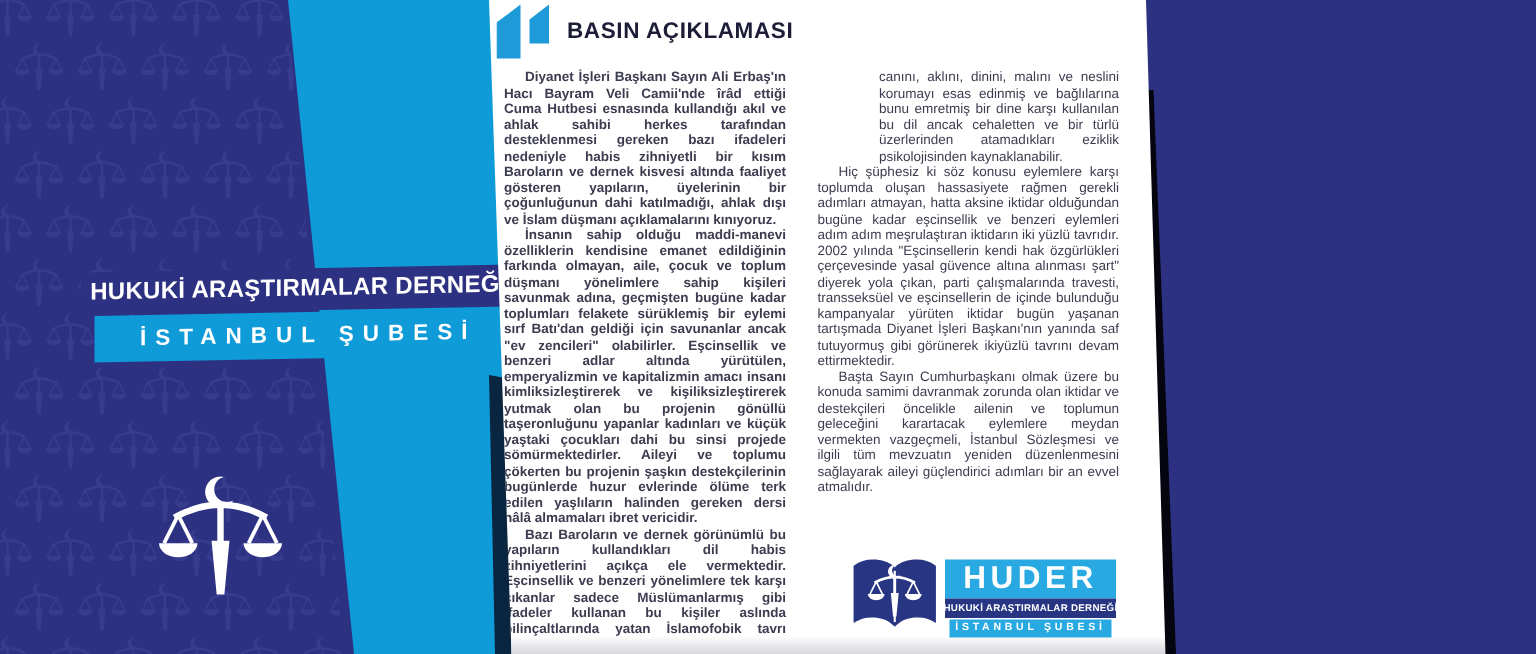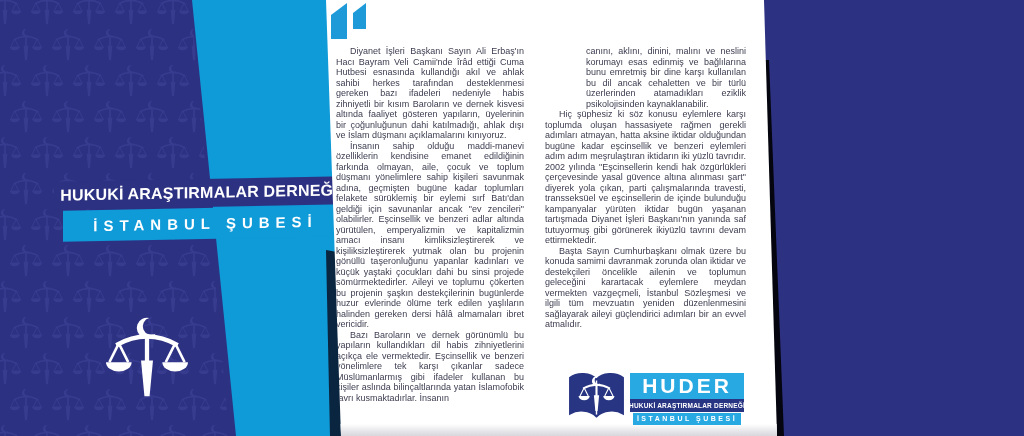--- a/index.html
+++ b/index.html
@@ -44,21 +44,21 @@
     clip-path:polygon(326px 0,764px 0,777px 100%,341px 100%);
   }
   #page-bottom-edge{position:absolute;left:330px;top:424px;width:450px;height:12px;
     background:linear-gradient(#ffffff,#d6d6dc);}
   #quote-icon{position:absolute;left:331px;top:3px;width:40px;height:38px;}
   #doc-title{
     position:absolute;left:378px;top:12px;margin:0;
     font-size:15px;font-weight:bold;letter-spacing:.4px;color:#1d1d38;
   }
   .col{position:absolute;top:46px;font-size:9px;line-height:10.5px;color:#3c3c50;}
-  #col1{left:336px;width:188px;}
+  #col1{left:336px;width:188px;font-weight:bold;}
   #col2{left:545px;width:201px;}
   .col p{margin:0;text-align:justify;text-indent:14px;}
   .col p.cont{text-indent:0;margin-left:41px;}
   
   #logo{position:absolute;left:566px;top:371px;width:182px;height:55px;display:flex;align-items:center;}
   #logo-icon{width:61px;height:53px;flex:0 0 auto;}
   #logo-text{margin-left:3px;width:114px;}
   #logo-acronym{
     background:#29a9e2;color:#fff;font-weight:bold;font-size:21px;letter-spacing:3px;
     height:26px;display:flex;align-items:center;justify-content:center;
@@ -419,20 +419,21 @@
 <div class="layer" id="shadow-right"></div>
 <div class="layer" id="shadow-left"></div>
 
 <div class="layer" id="page">
 
   <svg id="quote-icon" viewBox="0 0 40 38">
     <polygon points="0,12 16,0 16,36 0,36" fill="#1f9ad8"></polygon>
     <polygon points="22,10 35,0 35,26 22,26" fill="#1f9ad8"></polygon>
   </svg>
 
+  <h1 id="doc-title">BASIN AÇIKLAMASI</h1>
 
   <div class="col" id="col1">
     <p>Diyanet İşleri Başkanı Sayın Ali Erbaş'ın Hacı Bayram Veli Camii'nde îrâd ettiği Cuma Hutbesi esnasında kullandığı akıl ve ahlak sahibi herkes tarafından desteklenmesi gereken bazı ifadeleri nedeniyle habis zihniyetli bir kısım Baroların ve dernek kisvesi altında faaliyet gösteren yapıların, üyelerinin bir çoğunluğunun dahi katılmadığı, ahlak dışı ve İslam düşmanı açıklamalarını kınıyoruz.</p>
     <p>İnsanın sahip olduğu maddi-manevi özelliklerin kendisine emanet edildiğinin farkında olmayan, aile, çocuk ve toplum düşmanı yönelimlere sahip kişileri savunmak adına, geçmişten bugüne kadar toplumları felakete sürüklemiş bir eylemi sırf Batı'dan geldiği için savunanlar ancak "ev zencileri" olabilirler. Eşcinsellik ve benzeri adlar altında yürütülen, emperyalizmin ve kapitalizmin amacı insanı kimliksizleştirerek ve kişiliksizleştirerek yutmak olan bu projenin gönüllü taşeronluğunu yapanlar kadınları ve küçük yaştaki çocukları dahi bu sinsi projede sömürmektedirler. Aileyi ve toplumu çökerten bu projenin şaşkın destekçilerinin bugünlerde huzur evlerinde ölüme terk edilen yaşlıların halinden gereken dersi hâlâ almamaları ibret vericidir.</p>
     <p>Bazı Baroların ve dernek görünümlü bu yapıların kullandıkları dil habis zihniyetlerini açıkça ele vermektedir. Eşcinsellik ve benzeri yönelimlere tek karşı çıkanlar sadece Müslümanlarmış gibi ifadeler kullanan bu kişiler aslında bilinçaltlarında yatan İslamofobik tavrı kusmaktadırlar. İnsanın</p>
   </div>
 
   <div class="col" id="col2">
     <p class="cont">canını, aklını, dinini, malını ve neslini korumayı esas edinmiş ve bağlılarına bunu emretmiş bir dine karşı kullanılan bu dil ancak cehaletten ve bir türlü üzerlerinden atamadıkları eziklik psikolojisinden kaynaklanabilir.</p>
     <p>Hiç şüphesiz ki söz konusu eylemlere karşı toplumda oluşan hassasiyete rağmen gerekli adımları atmayan, hatta aksine iktidar olduğundan bugüne kadar eşcinsellik ve benzeri eylemleri adım adım meşrulaştıran iktidarın iki yüzlü tavrıdır. 2002 yılında "Eşcinsellerin kendi hak özgürlükleri çerçevesinde yasal güvence altına alınması şart" diyerek yola çıkan, parti çalışmalarında travesti, transseksüel ve eşcinsellerin de içinde bulunduğu kampanyalar yürüten iktidar bugün yaşanan tartışmada Diyanet İşleri Başkanı'nın yanında saf tutuyormuş gibi görünerek ikiyüzlü tavrını devam ettirmektedir.</p>

